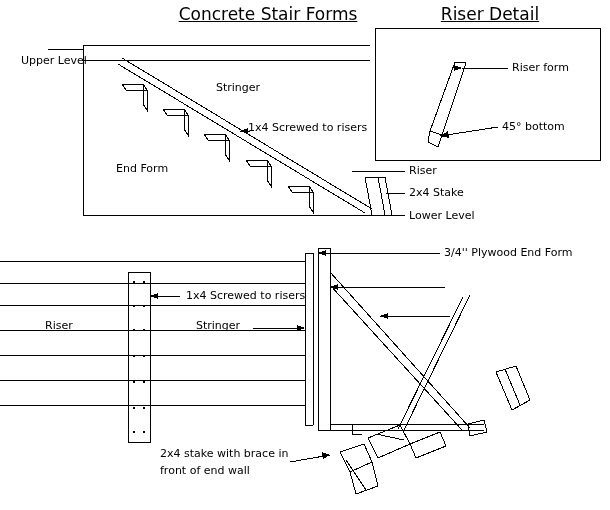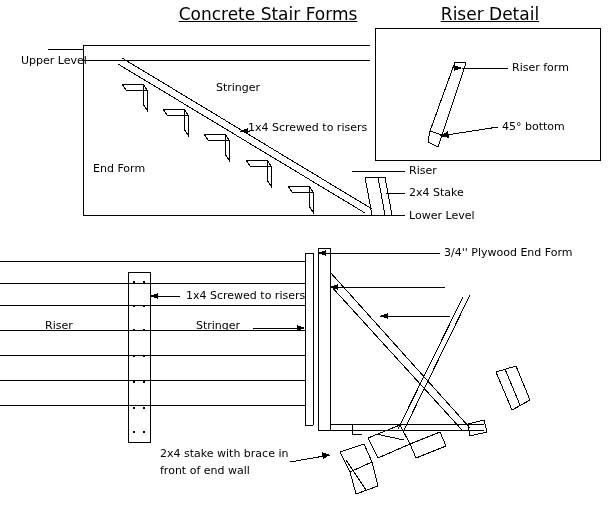--- a/index.html
+++ b/index.html
@@ -176,21 +176,21 @@
     </g>
   </svg>
 
   <div class="lbl title t-center" style="left:178px; top:8px; width:180px;">Concrete Stair Forms</div>
 
   <div class="lbl title t-center" style="left:430px; top:8px; width:120px;">Riser Detail</div>
 
   <div class="lbl" style="left:21px; top:42px;margin-top:12px;">Upper Level</div>
   <div class="lbl" style="left:216px; top:81px;">Stringer</div>
   <div class="lbl" style="left:248px; top:121px;">1x4 Screwed to risers</div>
-  <div class="lbl" style="left:93px; top:162px;">End Form</div>
+  <div class="lbl" style="left:116px; top:162px;">End Form</div>
   <div class="lbl" style="left:409px; top:164px;">Riser</div>
   <div class="lbl" style="left:409px; top:186px;">2x4 Stake</div>
   <div class="lbl" style="left:409px; top:209px;">Lower Level</div>
 
   <div class="lbl" style="left:512px; top:61px;">Riser form</div>
   <div class="lbl" style="left:502px; top:120px;">45° bottom</div>
 
   <div class="lbl" style="left:444px; top:246px;">3/4'' Plywood End Form</div>
   <div class="lbl" style="left:186px; top:289px;">1x4 Screwed to risers</div>
   <div class="lbl" style="left:45px; top:319px;">Riser</div>

